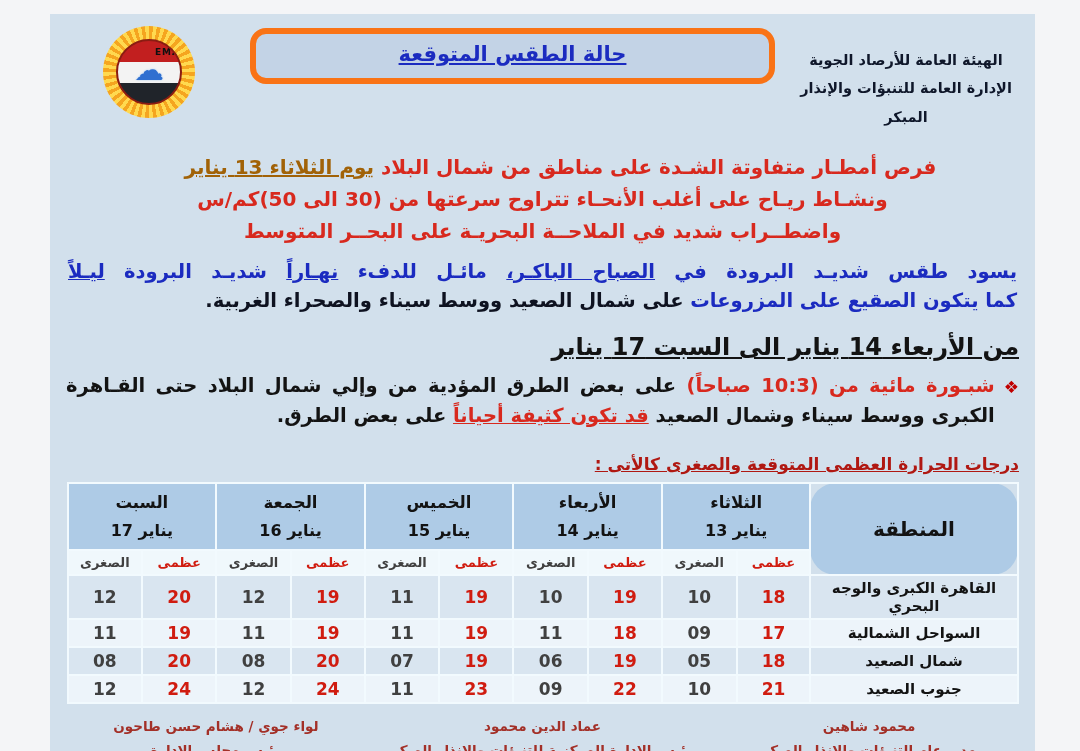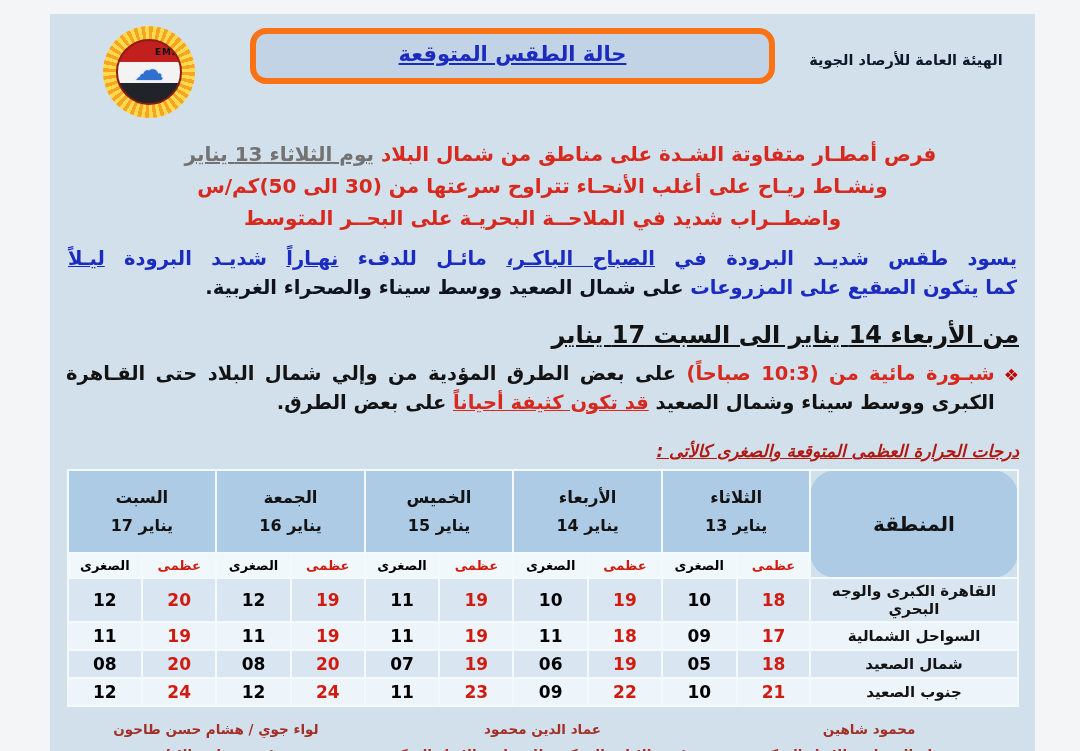--- a/index.html
+++ b/index.html
@@ -27,64 +27,65 @@
   .emblem{position:absolute;inset:13px;border-radius:50%;border:2px solid #8a1c12;
     overflow:hidden;background:linear-gradient(to bottom,#c21f1f 0 34%,#f3f3f3 34% 67%,#20242a 67% 100%);}
   .ema-text{position:absolute;top:6px;width:100%;text-align:right;
     font-size:9px;font-weight:bold;color:#101010;letter-spacing:1px;direction:ltr;}
   .cloud{position:absolute;top:14px;width:100%;text-align:center;
     font-size:30px;color:#2f6fd0;line-height:1;text-shadow:0 0 2px #9cc4ef;}
   
   .s-red{color:#d8291e;}
   .s-red-u{color:#d8291e;text-decoration:underline;}
   .s-black{color:#131313;}
-  .s-black-u{color:#737373;text-decoration:underline;margin-left:36px;}
+  .s-black-u{color:#a16207;text-decoration:underline;margin-left:36px;}
   .s-blue{color:#1b2bc0;}
   .s-blue-u{color:#1b2bc0;text-decoration:underline;}
   .s-dark{color:#0e1220;}
   
   .p-storm{margin:20px 40px 0;text-align:center;font-weight:bold;font-size:20px;line-height:1.6;}
   .p-general{margin:10px 18px 0;font-weight:bold;font-size:19.5px;line-height:1.5;}
   .p-general .j1{text-align:justify;text-align-last:justify;}
   .p-general .j2{text-align:right;}
   .mid-heading{margin:18px 16px 0;text-align:right;font-size:24px;font-weight:bold;
     color:#131313;text-decoration:underline;}
   .fog-row{display:flex;gap:9px;margin:10px 16px 0;font-size:19.5px;font-weight:bold;
     color:#131313;line-height:1.5;}
   .fog-bullet{color:#c00000;font-size:17px;padding-top:4px;}
   .fog-text{flex:1;text-align:justify;}
   .table-caption{margin:24px 16px 0;text-align:right;color:#b01812;font-size:17px;
-    font-weight:bold;text-decoration:underline;font-style:italic;}
+    font-weight:bold;text-decoration:underline;}
   
   table.temps{width:952px;margin:8px auto 0;border-collapse:collapse;font-weight:bold;
     border:1px solid #6b7f93;}
   .temps th,.temps td{border:2px solid #f2fafe;text-align:center;}
-  .temps th.day{background:#aecbe6;color:#131313;font-size:16.5px;padding:13px 2px;line-height:1.7;}
+  .temps th.day{background:#aecbe6;color:#131313;font-size:16.5px;padding:5px 2px;line-height:1.7;}
   .temps th.region-h{background:#aecbe6;color:#131313;font-size:20px;width:218px;border-radius:26px;}
   .day-date{direction:ltr;font-size:16px;}
   .temps th.sub{background:#f0f8fc;font-size:13px;padding:4px 2px;}
   .temps .max{color:#d01c10;}
-  .temps .min{color:#000000;}
+  .temps .min{color:#404040;}
   .temps td.num{font-size:17px;padding:3px 2px;width:71px;}
   .temps td.region-name{font-size:15px;color:#131313;padding:3px 6px;}
   .temps tr.r-odd td{background:#d9e5f0;}
   .temps tr.r-even td{background:#edf4fa;}
   
   .footer{display:flex;justify-content:space-between;margin:10px 26px 0;
     color:#a33028;font-weight:bold;font-size:13.5px;text-align:center;line-height:1.8;}
   .sig{min-width:30%;}
 </style>
 </head>
 <body>
 
 <div class="doc">
 
   <div class="header">
     <div class="org-block">
       <div>الهيئة العامة للأرصاد الجوية</div>
+      <div>الإدارة العامة للتنبؤات والإنذار المبكر</div>
     </div>
     <div class="title-box">
       <div class="title-line">حالة الطقس المتوقعة</div>
     </div>
     <div class="logo-wrap">
       <div class="sun">
         <div class="emblem">
           <div class="ema-text">EMA</div>
           <div class="cloud">☁</div>
         </div>

